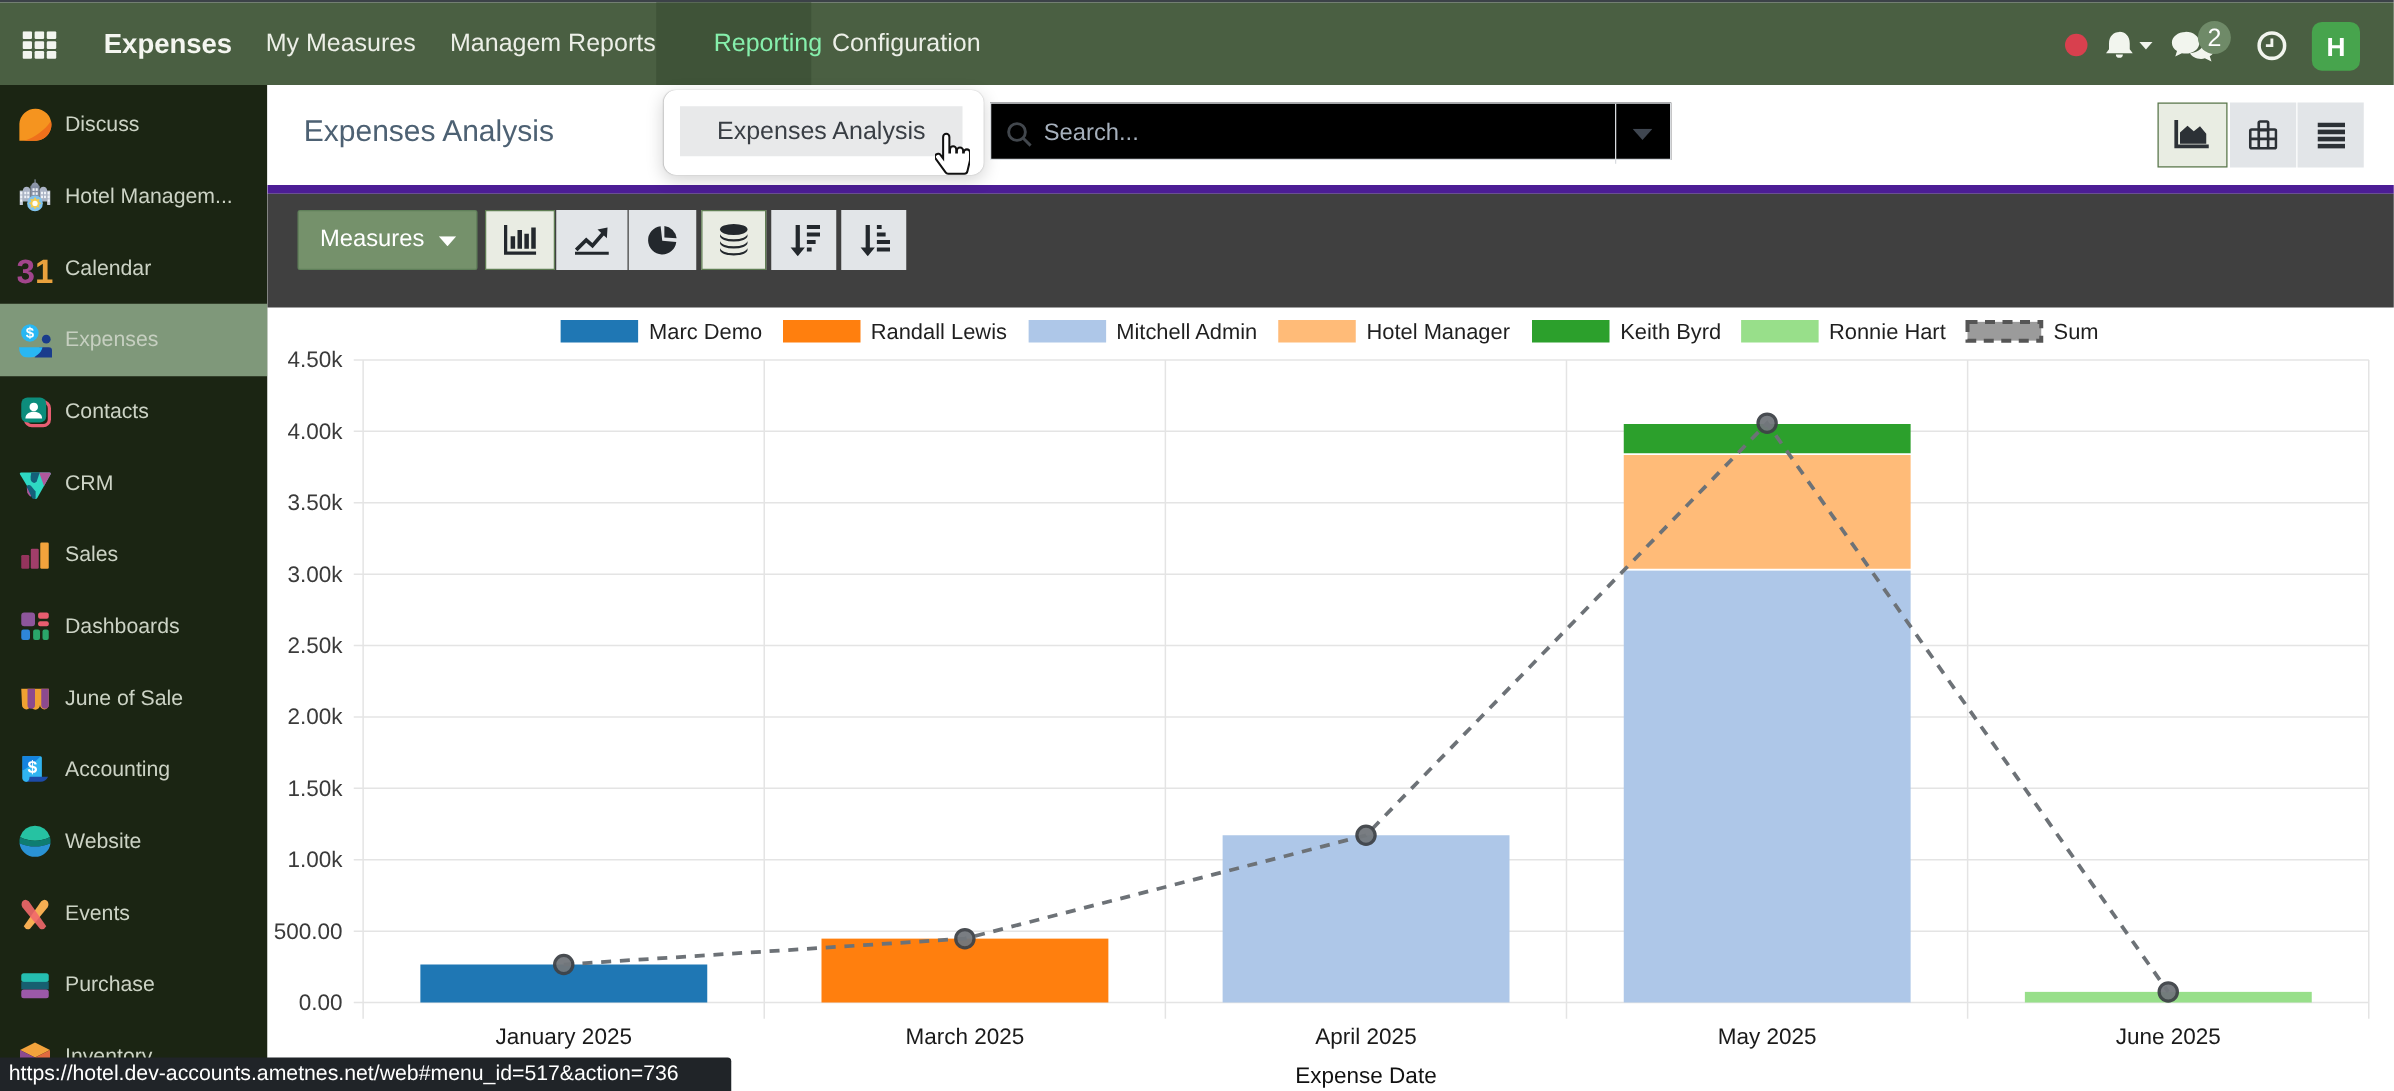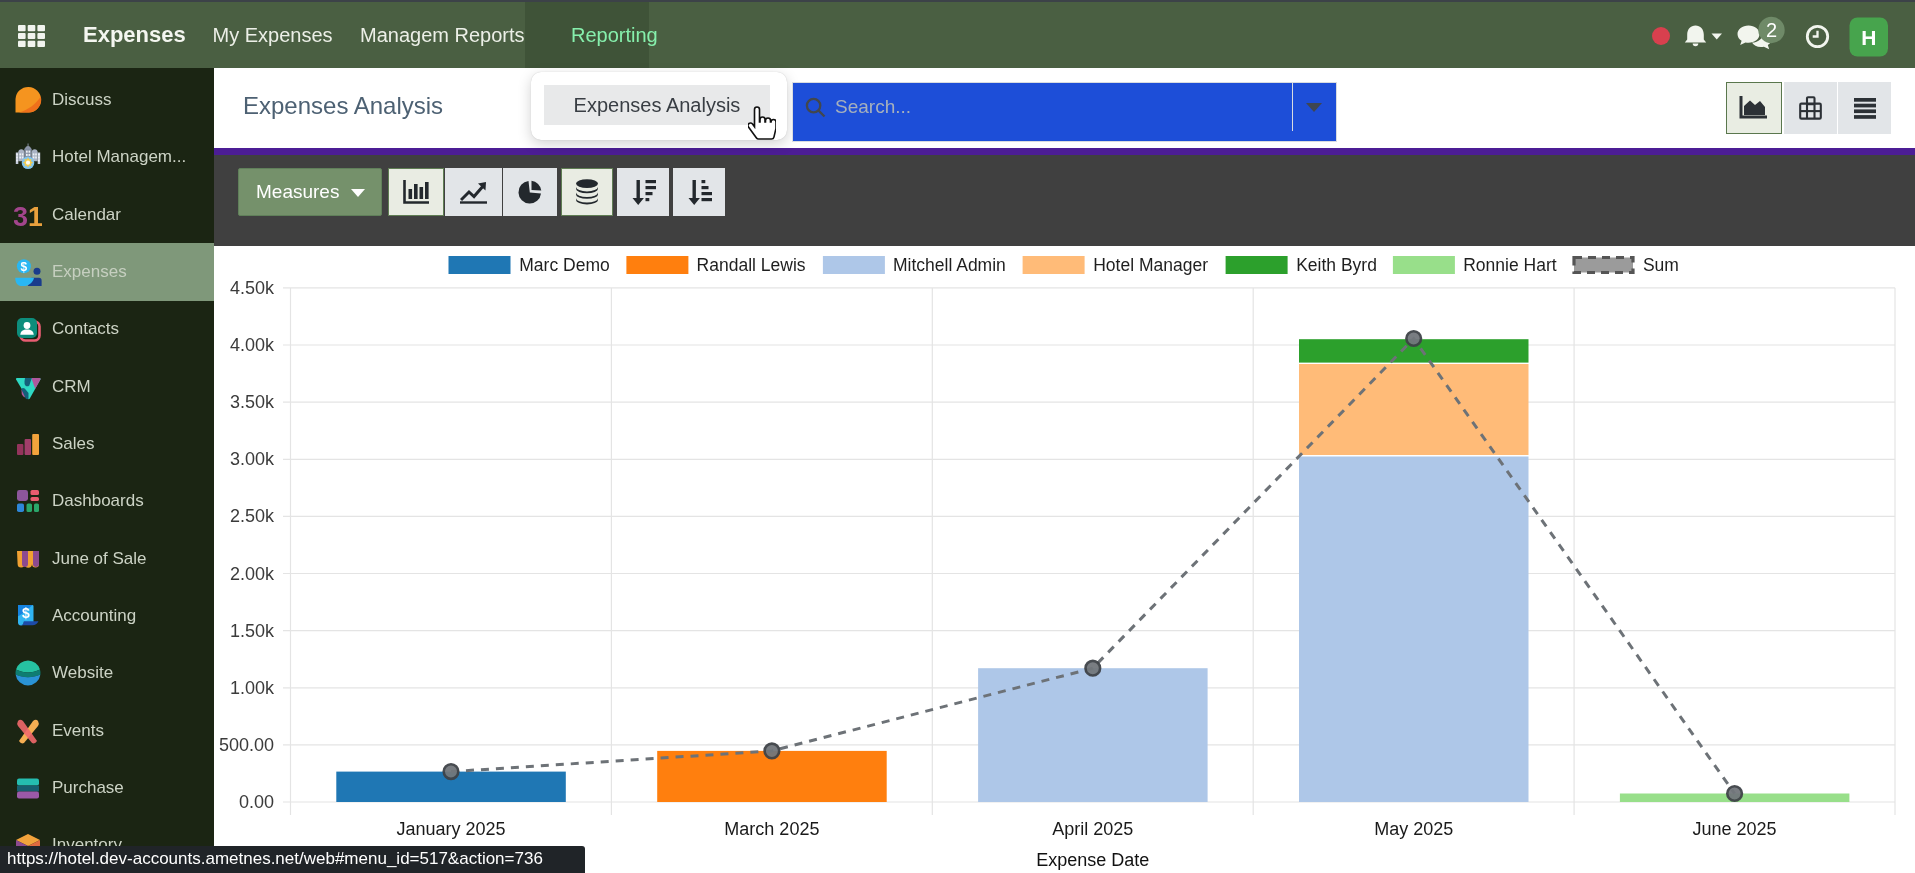--- a/index.html
+++ b/index.html
@@ -22,21 +22,21 @@
   .srow.hl { background:#7f987a; }
   .srow.hl .lbl { color:#c6cfc0; }
   #main { left:214px; top:68px; width:1701px; height:805px; background:#fff; }
   #header { position:absolute; left:0; top:0; width:1701px; height:87px; background:#fff;
     border-bottom:7px solid #4c1d95; }
   #title { position:absolute; left:29px; top:24px; font-size:24px; color:#4d6173; }
   #popover { position:absolute; left:317px; top:4px; width:256px; height:68px; background:#fff;
     border-radius:10px; box-shadow:0 0 1px rgba(0,0,0,.22), 0 4px 14px rgba(0,0,0,.18); }
   #popover .fav { position:absolute; left:13px; top:13px; width:226px; height:40px;
     background:#e8e9ea; color:#393e44; font-size:20px; text-align:center; line-height:40px; }
-  #search { position:absolute; left:578px; top:14px; width:545px; height:60px; background:#1d4ed8;
+  #search { position:absolute; left:578px; top:14px; width:545px; height:46px; background:#000000;
     border:1px solid #d9dce0; }
   #search .ph { position:absolute; left:42px; top:0; height:48px; line-height:48px;
     color:#a6b0bc; font-size:19px; }
   #search .divider { position:absolute; right:43px; top:0; width:1px; height:48px; background:#d9dce0; }
   #cpanel { position:absolute; left:0; top:87px; width:1701px; height:91px; background:#f0f2f4; }
   #measures { position:absolute; left:24px; top:13px; width:144px; height:48px; background:#75916b;
     border:1px solid #60805a; border-radius:2px; color:#fff; font-size:19px; line-height:46px;
     text-align:left; padding-left:17px; }
   .ibtn { position:absolute; top:13px; height:48px; background:#e2e5e8;
     display:flex; align-items:center; justify-content:center; }
@@ -62,23 +62,24 @@
         <rect x="19.4" y="0" width="7.6" height="6.2" rx="1"></rect>
       <rect x="0" y="7.9" width="7.6" height="6.2" rx="1"></rect>
         <rect x="9.7" y="7.9" width="7.6" height="6.2" rx="1"></rect>
         <rect x="19.4" y="7.9" width="7.6" height="6.2" rx="1"></rect>
       <rect x="0" y="15.8" width="7.6" height="6.2" rx="1"></rect>
         <rect x="9.7" y="15.8" width="7.6" height="6.2" rx="1"></rect>
         <rect x="19.4" y="15.8" width="7.6" height="6.2" rx="1"></rect>
     </g>
   </svg>
   <div class="brand">Expenses</div>
-  <div class="item" style="left:212.5px;">My Expenses</div>
+  <div class="item" style="left:212.5px;">My Measures</div>
   <div class="item" style="left:360px;">Managem Reports</div>
   <div class="item" style="left:550px; color:#86efac;margin-left:21px;">Reporting</div>
+  <div class="item" style="left:665.5px;">Configuration</div>
   <svg class="abs" style="left:1640px; top:2px;" width="270" height="64" viewBox="0 0 270 64">
     <circle cx="21" cy="32" r="9" fill="#d8404e"></circle>
 
     <path d="M 55.5 21.5 c -4.8 0 -8.3 3.6 -8.3 9.3 l 0 4.6 l -2.4 3.2 l 21.4 0 l -2.4 -3.2 l 0 -4.6 c 0 -5.7 -3.5 -9.3 -8.3 -9.3 z m -2.8 18 a 2.8 2.8 0 0 0 5.6 0 z" fill="#f2f5ee"></path>
     <path d="M 71.5 29.5 l 10.5 0 l -5.25 6 z" fill="#f2f5ee"></path>
 
     <path d="M 108.5 21.5 c -6.2 0 -11 3.8 -11 8.6 c 0 2.9 1.6 5.2 4.1 6.7 l -1.4 4.3 l 5.3 -2.6 c 1 .2 2 .3 3 .3 c 6.2 0 11 -3.8 11 -8.7 c 0 -4.8 -4.8 -8.6 -11 -8.6 z" fill="#f2f5ee"></path>
     <path d="M 112 38.6 c 1.4 2.7 4.8 4.5 8.9 4.5 c 1 0 2.1 -.1 3 -.4 l 5.3 2.6 l -1.4 -4.2 c 2.5 -1.5 4.1 -3.8 4.1 -6.6 c 0 -4.2 -3.7 -7.7 -8.7 -8.4 c .2 .8 .3 1.5 .3 2.3 c 0 5.6 -5 9.8 -11.5 10.2 z" fill="#f2f5ee"></path>
     <circle cx="131.5" cy="26" r="13.2" fill="#6f8a68"></circle>
     <text x="131.5" y="33" font-size="20" fill="#fff" text-anchor="middle" font-family="Liberation Sans">2</text>

